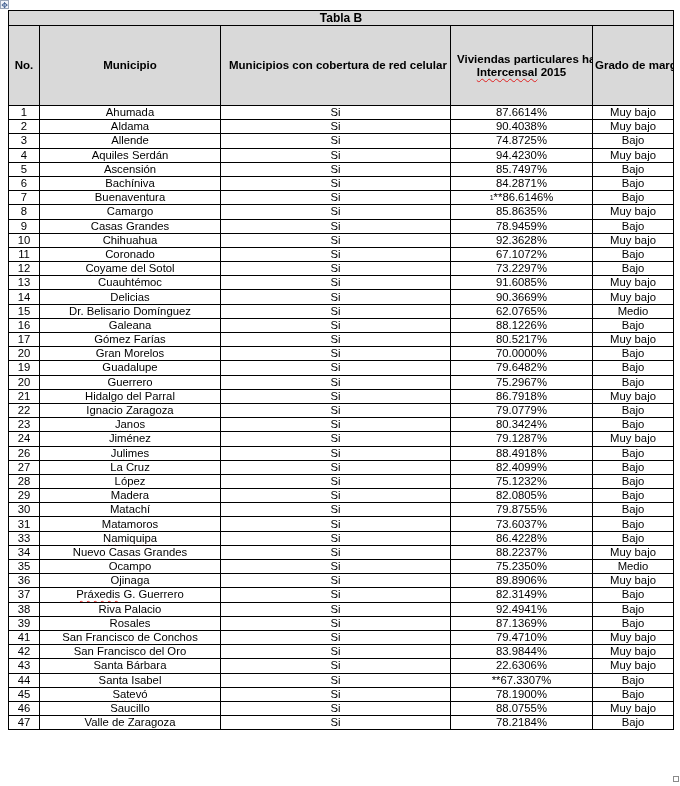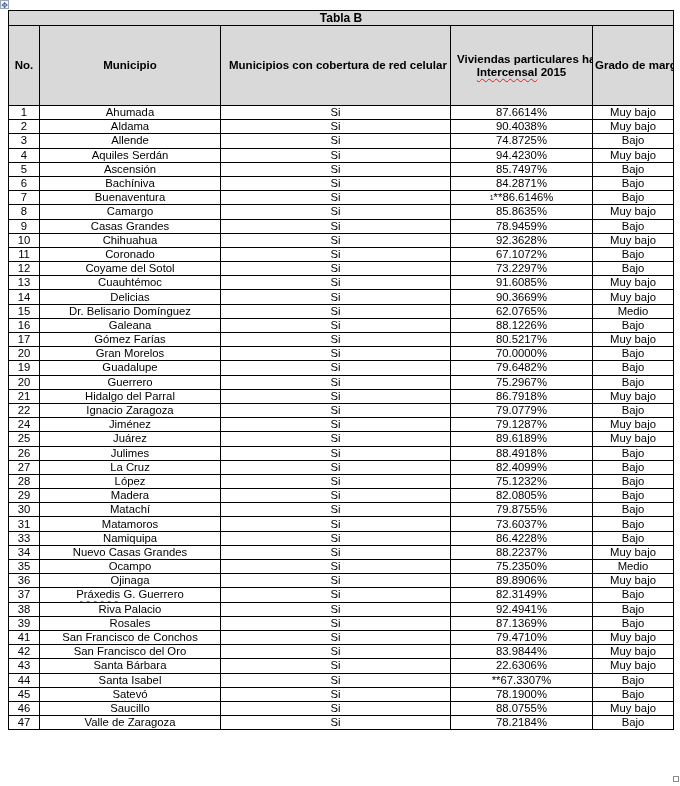--- a/index.html
+++ b/index.html
@@ -200,31 +200,31 @@
         <td>Muy bajo</td>
       </tr>
       <tr>
         <td class="num">22</td>
         <td>Ignacio Zaragoza</td>
         <td>Si</td>
         <td><span>79.0779%</span></td>
         <td>Bajo</td>
       </tr>
       <tr>
+        <td class="num">23</td>
+        <td><span class="spell">Janos</span></td>
+        <td>Si</td>
+        <td><span>80.3424%</span></td>
+        <td>Bajo</td>
+      </tr>
+      <tr>
         <td class="num">24</td>
         <td>Jiménez</td>
         <td>Si</td>
         <td><span>79.1287%</span></td>
-        <td>Muy bajo</td>
-      </tr>
-      <tr>
-        <td class="num">25</td>
-        <td>Juárez</td>
-        <td>Si</td>
-        <td><span>89.6189%</span></td>
         <td>Muy bajo</td>
       </tr>
       <tr>
         <td class="num">26</td>
         <td><span class="spell">Julimes</span></td>
         <td>Si</td>
         <td><span>88.4918%</span></td>
         <td>Bajo</td>
       </tr>
       <tr>

